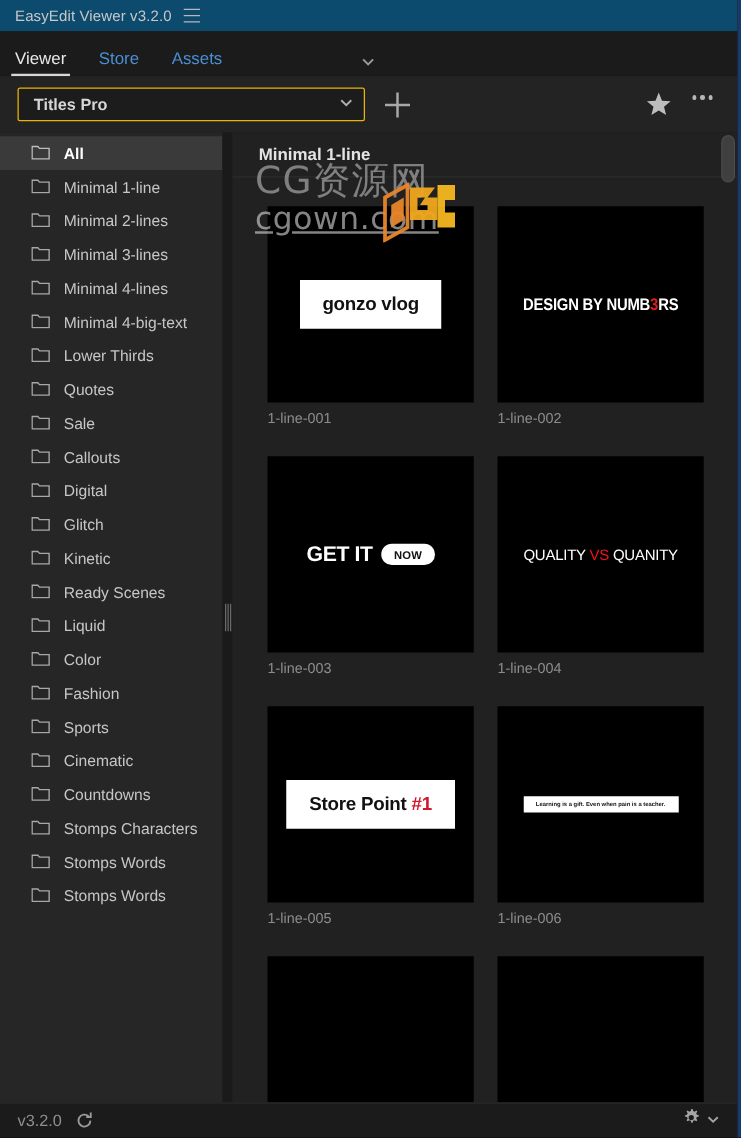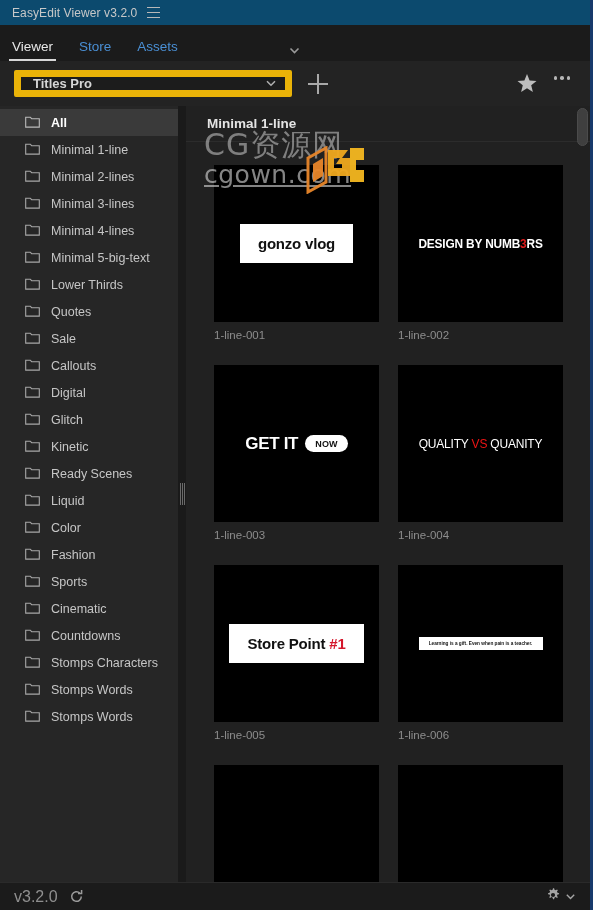--- a/index.html
+++ b/index.html
@@ -100,21 +100,21 @@
     display: flex;
     align-items: center;
     padding: 0 14px;
     box-sizing: border-box;
     position: relative;
   }
   .preset-select {
     width: 278px;
     height: 27px;
     background: #1c1c1c;
-    border: 7px solid #eab308;
+    border: 1px solid #eab308;
     border-radius: 2px;
     display: flex;
     align-items: center;
     padding: 0 8px 0 12px;
     box-sizing: border-box;
     cursor: pointer;
   }
   .preset-select .label {
     flex: 1;
     font-size: 13px;
@@ -403,21 +403,21 @@
     bottom: 0;
     height: 28px;
     background: #1b1b1b;
     border-top: 1px solid #2a2a2a;
     display: flex;
     align-items: center;
     padding: 0 14px;
     box-sizing: border-box;
   }
   .statusbar .ver {
-    font-size: 16px;
+    font-size: 13px;
     color: #8f8f8f;
   }
   .refresh-btn {
     margin-left: 11px;
     cursor: pointer;
     line-height: 0;
   }
   .status-right {
     margin-left: auto;
     display: flex;
@@ -504,21 +504,21 @@
       <div class="folder-row">
         <span class="folder-icon"><svg width="15" height="13" viewBox="0 0 15 13">
               <path d="M0.7 2.2 h4.6 l1.3 1.5 h7.7 v8.4 h-13.6 z" fill="none" stroke="#a8a8a8" stroke-width="1.1"></path>
             </svg></span>
         <span class="fname">Minimal 4-lines</span>
       </div>
       <div class="folder-row">
         <span class="folder-icon"><svg width="15" height="13" viewBox="0 0 15 13">
               <path d="M0.7 2.2 h4.6 l1.3 1.5 h7.7 v8.4 h-13.6 z" fill="none" stroke="#a8a8a8" stroke-width="1.1"></path>
             </svg></span>
-        <span class="fname">Minimal 5-big-text</span>
+        <span class="fname">Minimal 4-big-text</span>
       </div>
       <div class="folder-row">
         <span class="folder-icon"><svg width="15" height="13" viewBox="0 0 15 13">
               <path d="M0.7 2.2 h4.6 l1.3 1.5 h7.7 v8.4 h-13.6 z" fill="none" stroke="#a8a8a8" stroke-width="1.1"></path>
             </svg></span>
         <span class="fname">Lower Thirds</span>
       </div>
       <div class="folder-row">
         <span class="folder-icon"><svg width="15" height="13" viewBox="0 0 15 13">
               <path d="M0.7 2.2 h4.6 l1.3 1.5 h7.7 v8.4 h-13.6 z" fill="none" stroke="#a8a8a8" stroke-width="1.1"></path>

